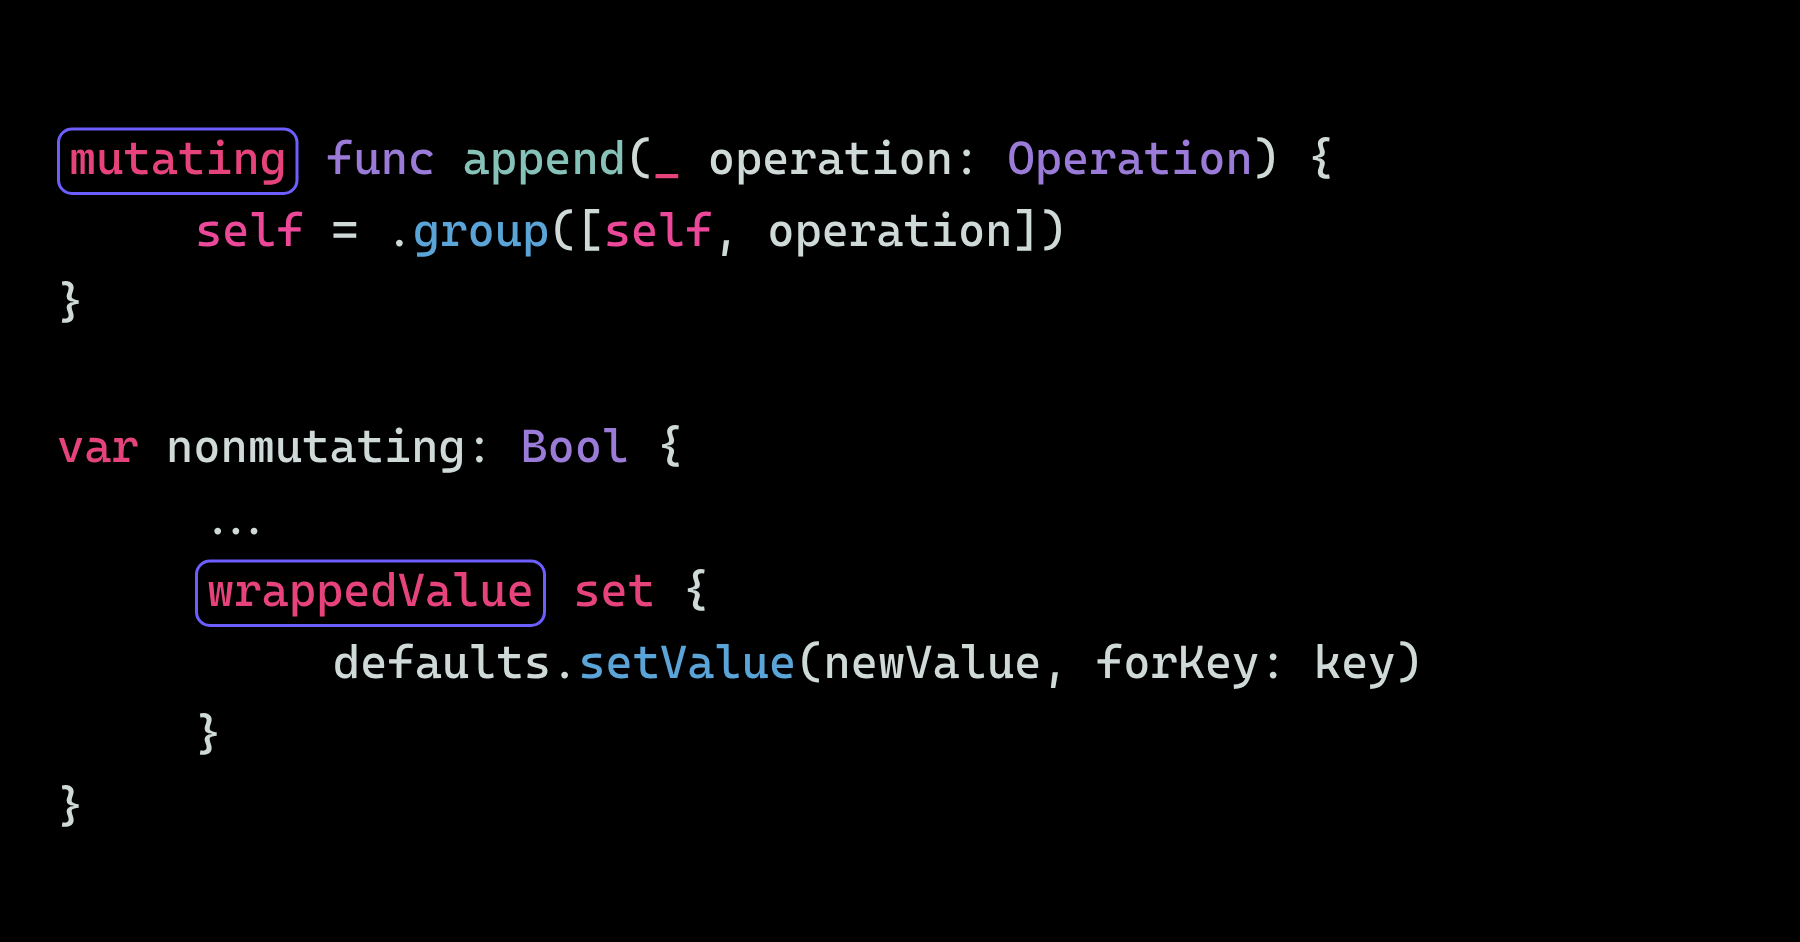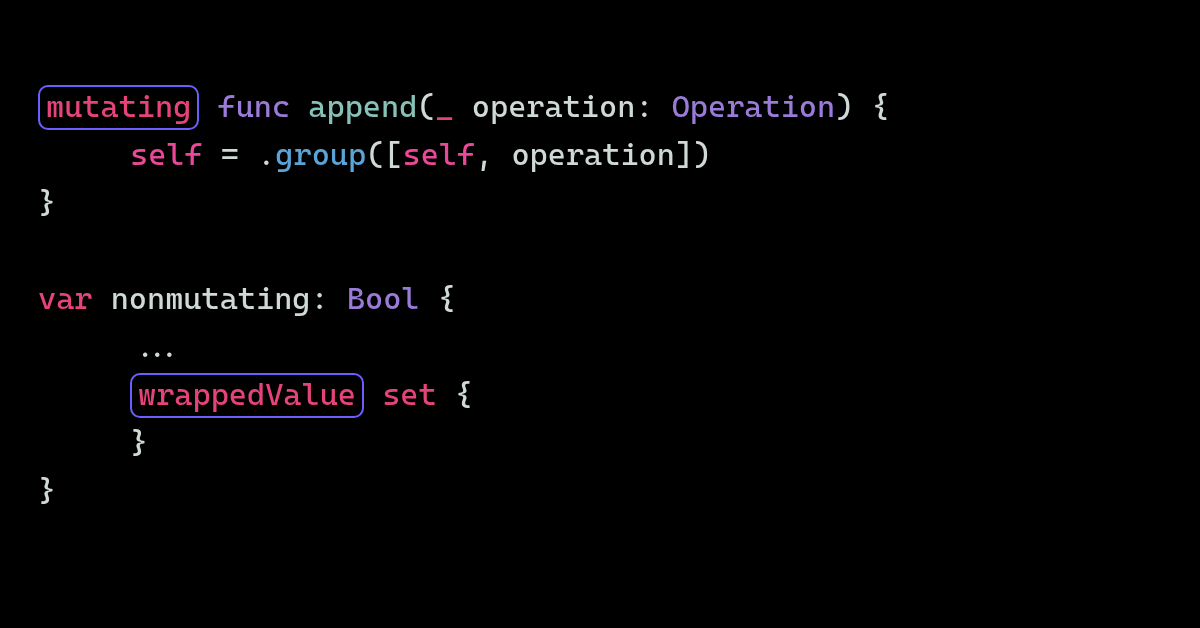--- a/index.html
+++ b/index.html
@@ -39,15 +39,16 @@
 <div class="block">
   <div class="line"><span class="highlight kw-pink">mutating</span><span class="punct"> </span><span class="kw-purple">func</span><span class="punct"> </span><span class="ident-teal">append</span><span class="punct">(</span><span class="kw-pink">_</span><span class="punct"> </span><span class="punct">operation</span><span class="punct">:</span><span class="punct"> </span><span class="type-purple">Operation</span><span class="punct">) {</span></div>
   <div class="line indent1"><span class="kw-red">self</span><span class="punct"> = .</span><span class="accessor-blue">group</span><span class="punct">([</span><span class="kw-red">self</span><span class="punct">, </span><span class="punct">operation</span><span class="punct">])</span></div>
   <div class="line"><span class="punct">}</span></div>
 </div>
 
 <div class="block">
   <div class="line"><span class="kw-pink">var</span><span class="punct"> </span><span class="punct">nonmutating</span><span class="punct">:</span><span class="punct"> </span><span class="type-purple">Bool</span><span class="punct"> {</span></div>
   <div class="line indent1"><span class="punct">...</span></div>
   <div class="line indent1"><span class="highlight kw-pink">wrappedValue</span><span class="punct"> </span><span class="kw-pink">set</span><span class="punct"> {</span></div>
+  <div class="line indent2"><span class="punct">defaults</span><span class="punct">.</span><span class="accessor-blue">setValue</span><span class="punct">(</span><span class="punct">newValue</span><span class="punct">, </span><span class="punct">forKey</span><span class="punct">:</span><span class="punct"> </span><span class="punct">key</span><span class="punct">)</span></div>
   <div class="line indent1"><span class="punct">}</span></div>
   <div class="line"><span class="punct">}</span></div>
 </div>
 
 </body></html>

